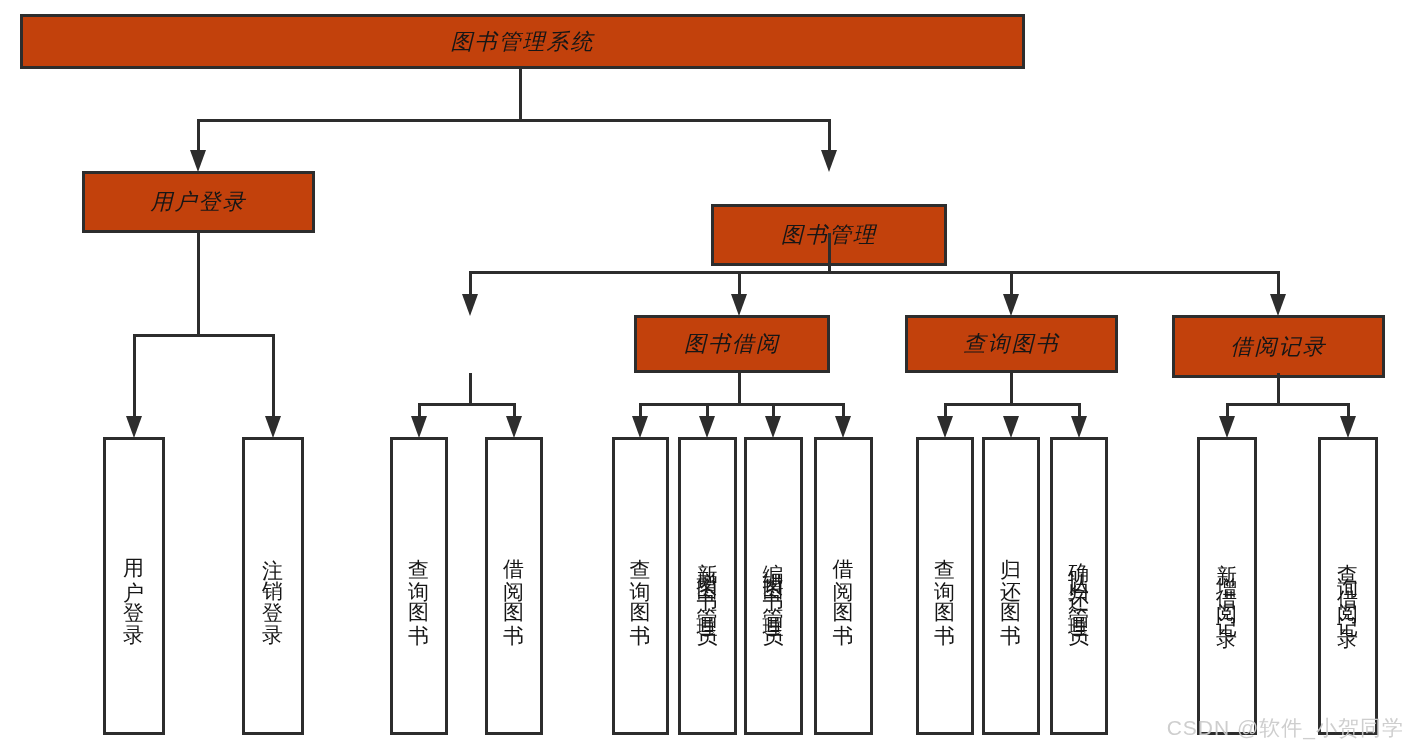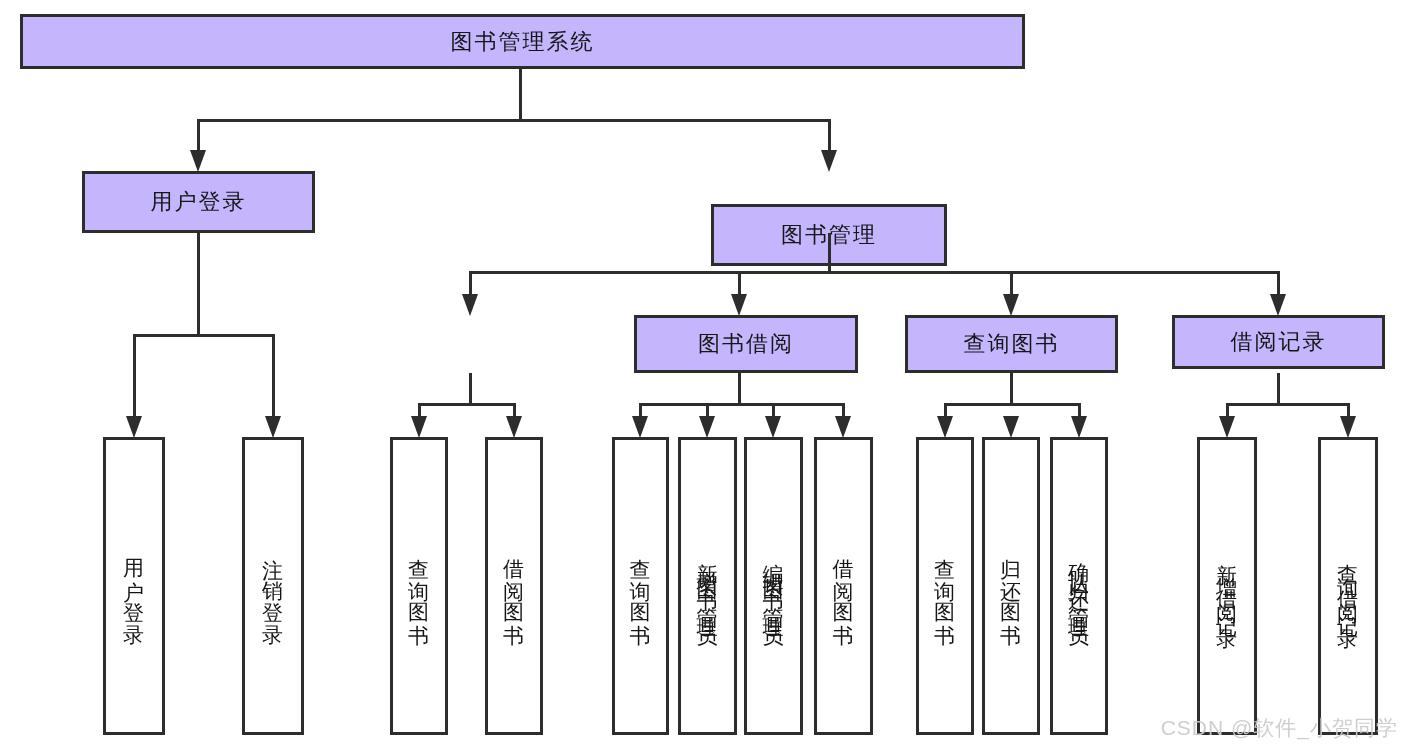--- a/index.html
+++ b/index.html
@@ -13,24 +13,25 @@
     width: 1405px;
     height: 747px;
     background: #ffffff;
     overflow: hidden;
   }
   
   .hbox {
     position: absolute;
     box-sizing: border-box;
     border: 3px solid #2d2d2d;
-    background: #c4b5fd;
+    background: #c2410c;
     display: flex;
     align-items: center;
     justify-content: center;
+    font-style: italic;
   }
   .hbox span {
     font-size: 22px;
     letter-spacing: 2px;
     color: #161616;
     white-space: nowrap;
   }
   
   .vbox {
     position: absolute;
@@ -61,21 +62,21 @@
   .arrowhead {
     position: absolute;
     width: 0;
     height: 0;
     border-left: 8px solid transparent;
     border-right: 8px solid transparent;
     border-top: 22px solid #2d2d2d;
   }
   .watermark {
     position: absolute;
-    right: 7px;
+    right: 1px;
     top: 714px;
     font-size: 21px;
     letter-spacing: 1px;
     color: rgba(203, 203, 203, 0.95);
     z-index: 10;
     white-space: nowrap;
   }
 </style>
 </head>
 <body>
@@ -86,27 +87,27 @@
     <span>图书管理系统</span>
   </div>
 
   <div class="hbox" style="left:82px; top:171px; width:233px; height:62px;">
     <span>用户登录</span>
   </div>
   <div class="hbox" style="left:711px; top:171px; width:236px; height:62px;margin-top:33px;">
     <span>图书管理</span>
   </div>
 
-  <div class="hbox" style="left:634px; top:315px; width:224px; height:58px;">
+  <div class="hbox" style="left:634px; top:315px; width:196px; height:58px;">
     <span>图书借阅</span>
   </div>
   <div class="hbox" style="left:905px; top:315px; width:213px; height:58px;">
     <span>查询图书</span>
   </div>
-  <div class="hbox" style="left:1172px; top:315px; width:213px; height:54px;">
+  <div class="hbox" style="left:1172px; top:315px; width:213px; height:63px;">
     <span>借阅记录</span>
   </div>
 
   <div class="vbox" style="left:103px; width:62px;">
     <span class="ls4">用户登录</span>
   </div>
   <div class="vbox" style="left:242px; width:62px;">
     <span class="ls4">注销登录</span>
   </div>
 

